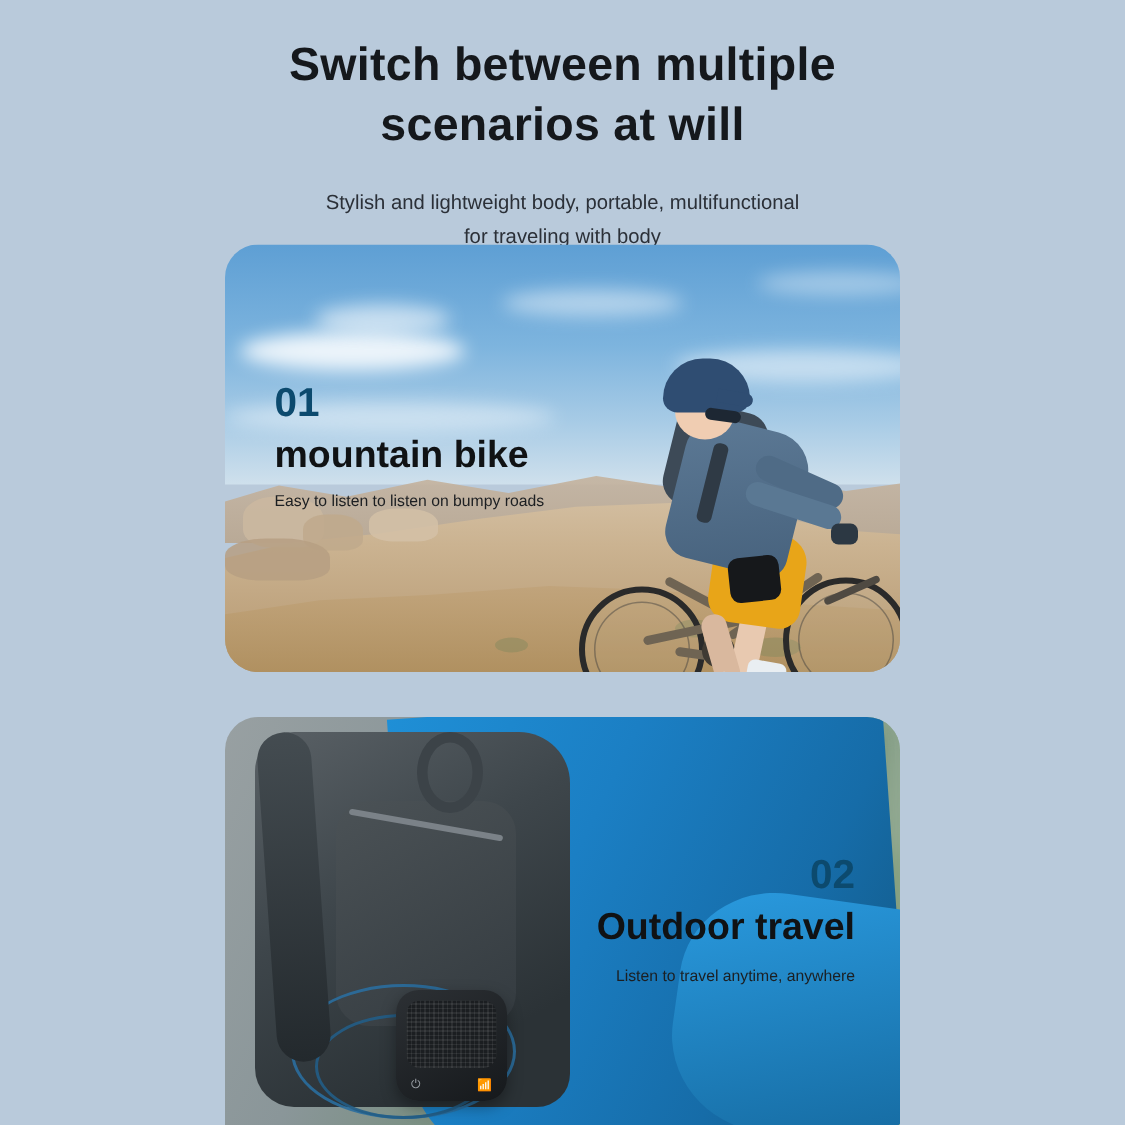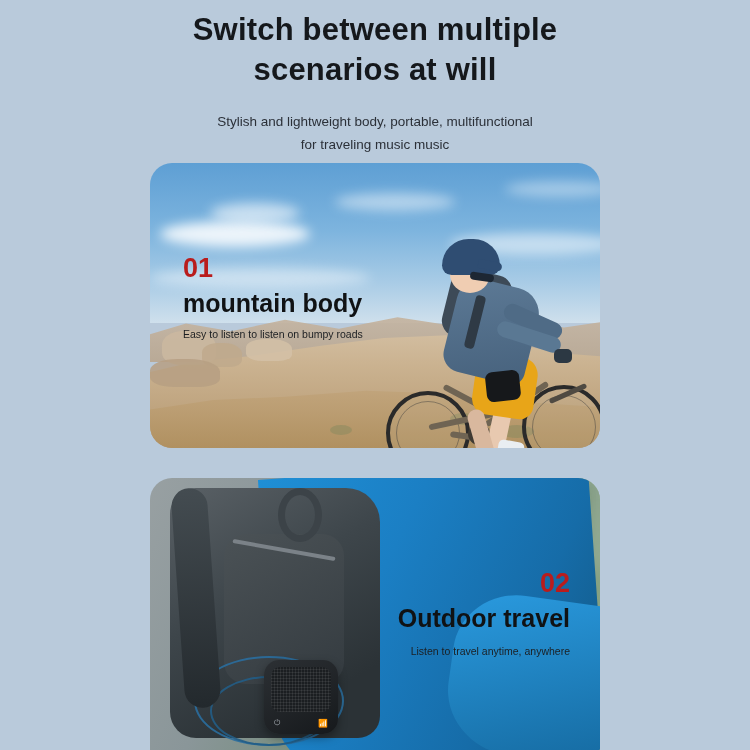--- a/index.html
+++ b/index.html
@@ -20,21 +20,21 @@
     padding-top: 10px;
     text-align: center;
   }
   .title {
     font-size: 31px;
     font-weight: bold;
     line-height: 1.28;
     color: #15181c;
     letter-spacing: 0.2px;
     max-width: 480px;
-    margin: 0 auto;
+    margin: 13px auto;
   }
   .subtitle {
     margin-top: 22px;
     font-size: 13.5px;
     line-height: 1.65;
     color: #2b3038;
     max-width: 330px;
     margin-left: auto;
     margin-right: auto;
     text-align: center;
@@ -242,38 +242,38 @@
   }
   .p2-speaker .ctrl {
     position:absolute; bottom: 6px; left: 10px; right: 10px;
     display: flex; justify-content: space-between; align-items: center;
     color: #9aa0a6; font-size: 8px; font-family: "DejaVu Sans", sans-serif;
   }
 
   
   .caption { position: absolute; }
   .cap-num {
-    font-size: 27px; font-weight: bold; color: #b91c1c; line-height: 1;
+    font-size: 27px; font-weight: bold; color: #0c4a6e; line-height: 1;
   }
   .cap-head {
     font-size: 25px; font-weight: bold; color: #101214; line-height: 1.2; margin-top: 6px;
   }
   .cap-sub {
     font-size: 10.5px; color: #1c1f22; margin-top: 10px;
   }
   .cap-1 { left: 33px; top: 92px; text-align: left; }
   .cap-2 { right: 30px; top: 92px; text-align: right; margin-left: 27px; }
   .cap-2 .cap-sub { margin-top: 12px; }
 </style>
 </head>
 <body>
 
 <div class="header">
   <div class="title">Switch between multiple scenarios at will</div>
-  <div class="subtitle">Stylish and lightweight body, portable, multifunctional for traveling music music</div>
+  <div class="subtitle">Stylish and lightweight body, portable, multifunctional for traveling with body</div>
 </div>
 
 <div class="card card-1">
   <div class="photo">
     <div class="p1-sky"></div>
     <div class="cloud c1"></div>
     <div class="cloud c2"></div>
     <div class="cloud c3"></div>
     <div class="cloud c4"></div>
     <div class="cloud c5"></div>
@@ -315,21 +315,21 @@
       <div class="glove"></div>
       <div class="head"></div>
       <div class="helmet"></div>
       <div class="glasses"></div>
       <div class="speaker-bike"></div>
     </div>
   </div>
 
   <div class="caption cap-1">
     <div class="cap-num">01</div>
-    <div class="cap-head">mountain body</div>
+    <div class="cap-head">mountain bike</div>
     <div class="cap-sub">Easy to listen to listen on bumpy roads</div>
   </div>
 </div>
 
 <div class="card card-2">
   <div class="photo">
     <div class="p2-bg"></div>
     <div class="p2-sky"></div>
     <div class="p2-blur-trees"></div>
     <div class="p2-jacket"></div>

